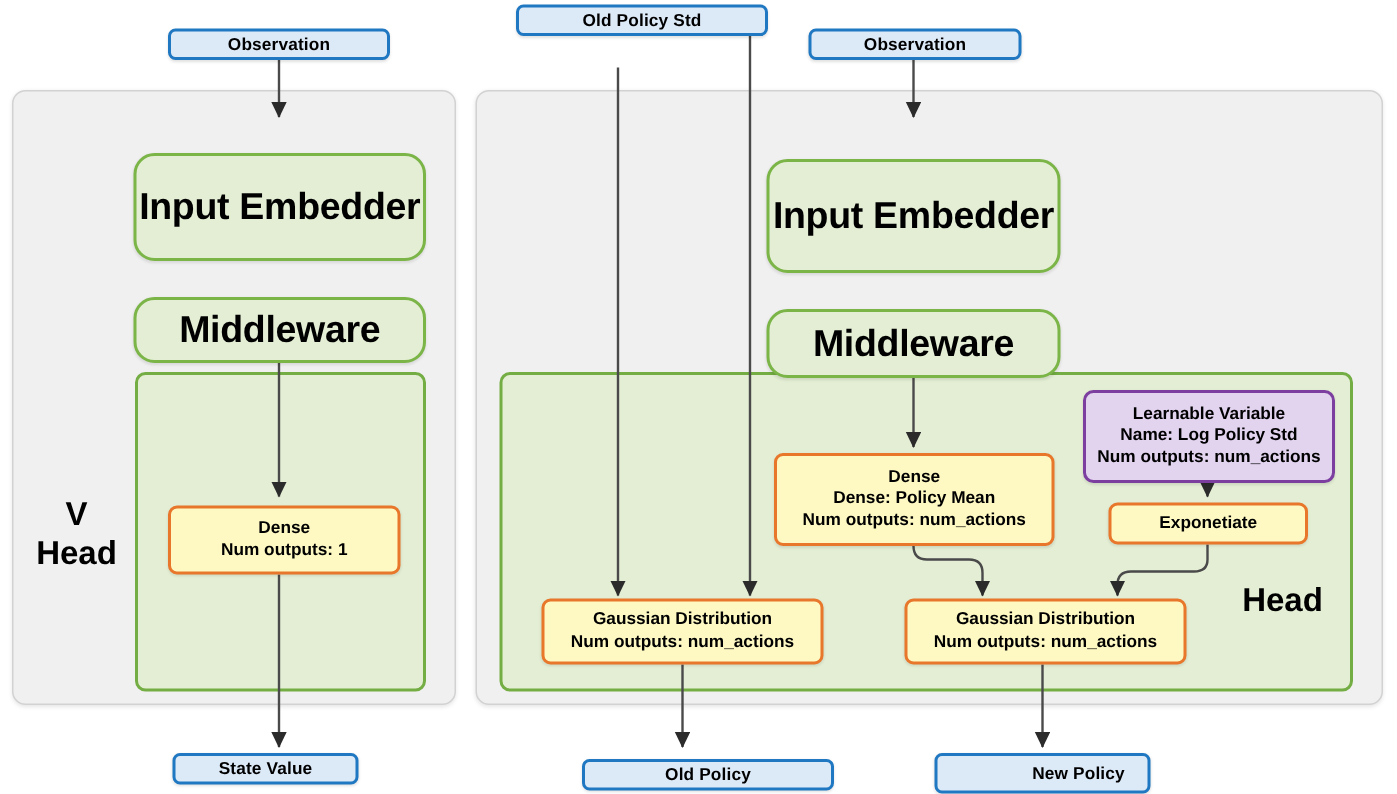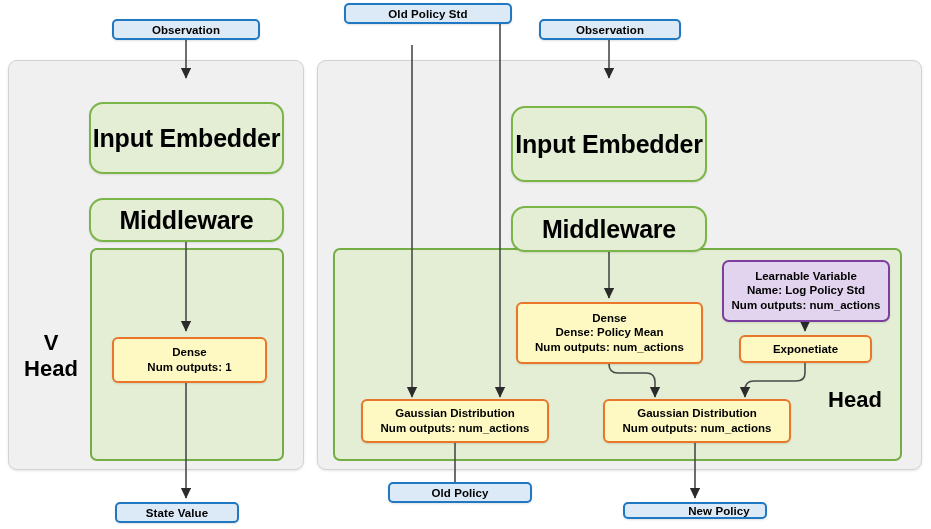--- a/index.html
+++ b/index.html
@@ -213,21 +213,21 @@
 
   <div class="node orange" style="left:603px; top:399px; width:188px; height:44px;">
     <span class="ttl">Gaussian Distribution</span>
     <span class="sub">Num outputs: num_actions</span>
   </div>
 
   <div class="node blue" style="left:115px; top:502px; width:124px; height:21px;">
     <span>State Value</span>
   </div>
 
-  <div class="node blue" style="left:388px; top:482px; width:144px; height:21px;">
+  <div class="node blue" style="left:388px; top:506px; width:168px; height:21px;">
     <span>Old Policy</span>
   </div>
 
-  <div class="node blue" style="left:623px; top:502px; width:144px; height:17px;padding-left:48px;">
+  <div class="node blue" style="left:623px; top:502px; width:144px; height:27px;padding-left:48px;">
     <span>New Policy</span>
   </div>
 
 </div>
 
 </body></html>

